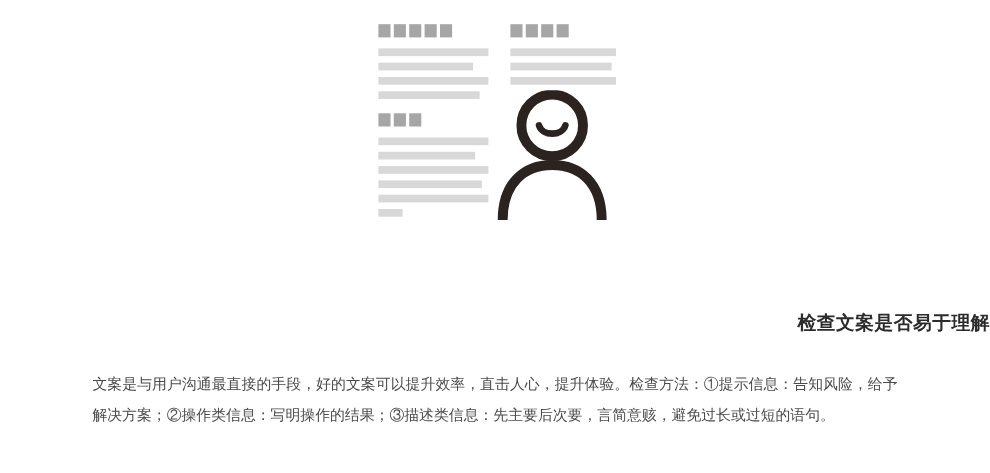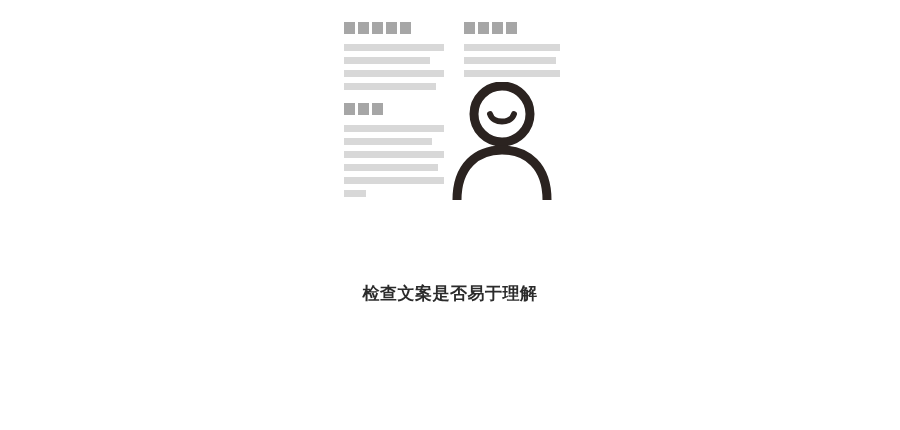--- a/index.html
+++ b/index.html
@@ -51,21 +51,21 @@
     width: 115px;
     height: 118px;
   }
 
   
   .heading {
     position: absolute;
     left: 0;
     top: 282px;
     width: 900px;
-    text-align: center;
+    text-align: right;
     font-size: 17px;
     font-weight: bold;
     color: #2b2b2b;
     letter-spacing: 0.5px;
   }
 
   
   .body-copy {
     position: absolute;
     left: 84px;
@@ -127,14 +127,15 @@
       <circle cx="57" cy="32" r="28" stroke="#2b2320" stroke-width="9"></circle>
 
       <path d="M45 32 C48 42 66 42 69 32" stroke="#2b2320" stroke-width="6" stroke-linecap="round"></path>
 
       <path d="M12 118 C12 84 32 68 57 68 C82 68 102 84 102 118" stroke="#2b2320" stroke-width="9" stroke-linecap="round"></path>
     </svg>
   </div>
 
   <div class="heading">检查文案是否易于理解</div>
 
+  <div class="body-copy">文案是与用户沟通最直接的手段，好的文案可以提升效率，直击人心，提升体验。检查方法：①提示信息：告知风险，给予解决方案；②操作类信息：写明操作的结果；③描述类信息：先主要后次要，言简意赅，避免过长或过短的语句。</div>
 
 </div>
 
 </body></html>

